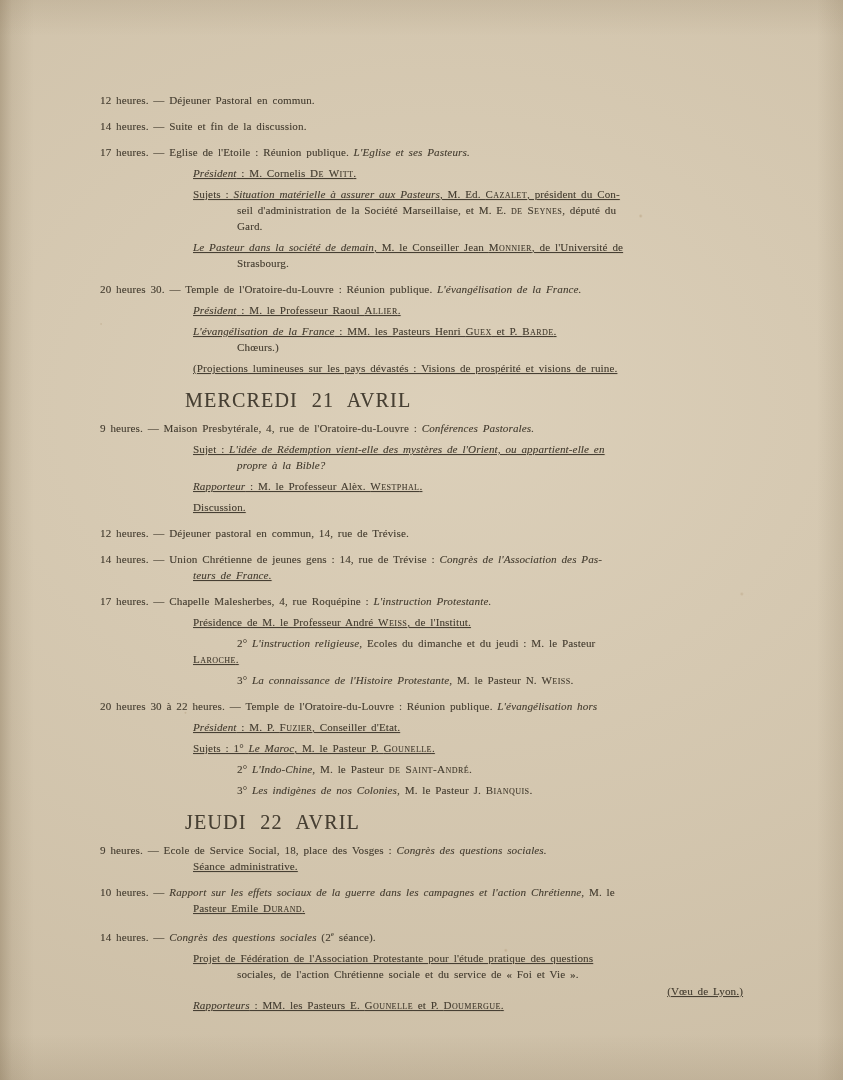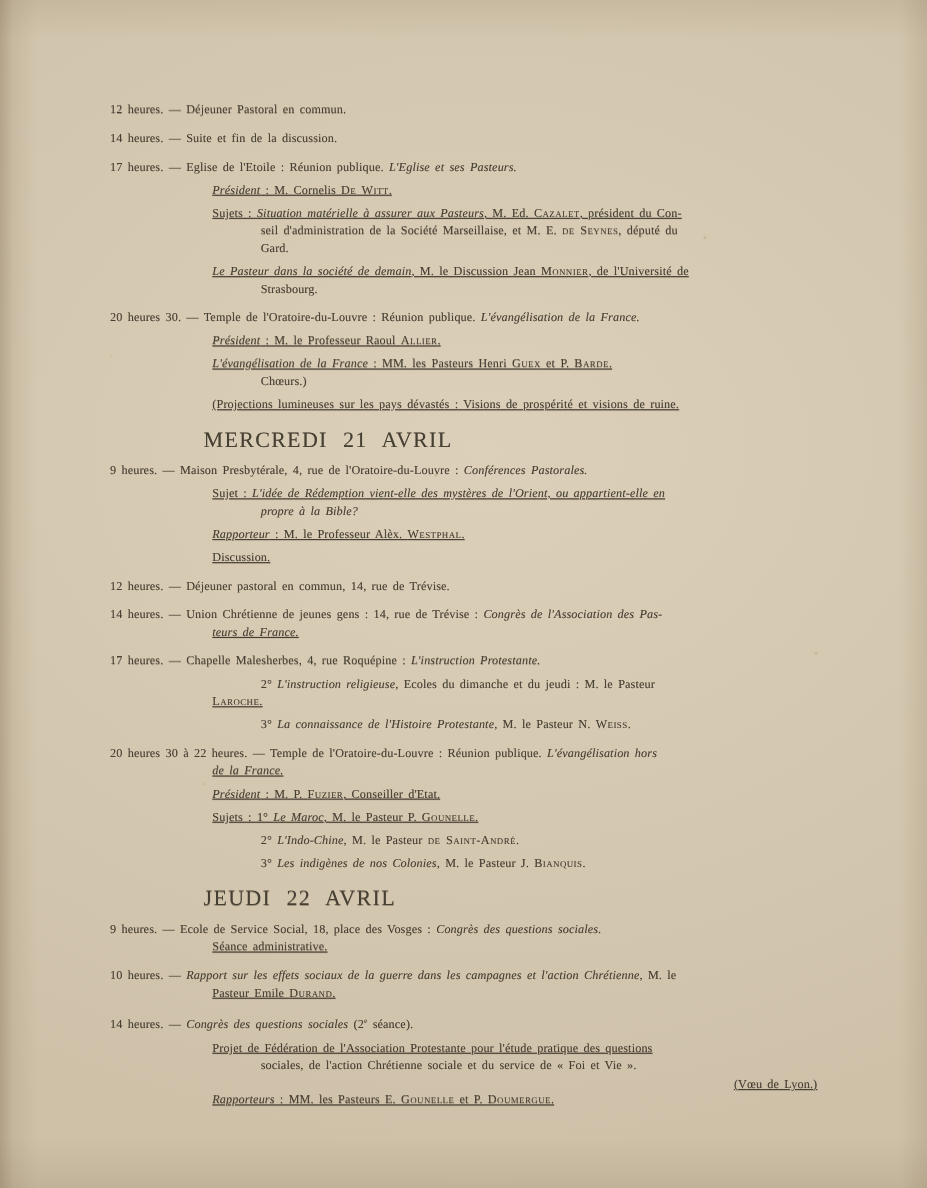--- a/index.html
+++ b/index.html
@@ -74,21 +74,21 @@
       </div>
       <div class="entry">
         <div class="line ind0"><span>14 heures. — Suite et fin de la discussion.</span></div>
       </div>
       <div class="entry">
         <div class="line ind0"><span>17 heures. — Eglise de l'Etoile : Réunion publique. </span><span class="it">L'Eglise et ses Pasteurs.</span></div>
         <div class="line ind1 sp"><span class="it">Président</span><span> : M. Cornelis </span><span class="sc">De Witt</span><span>.</span></div>
         <div class="line ind1 sp"><span>Sujets : </span><span class="it">Situation matérielle à assurer aux Pasteurs</span><span>, M. Ed. </span><span class="sc">Cazalet</span><span>, président du Con-</span></div>
         <div class="line ind2"><span>seil d'administration de la Société Marseillaise, et M. E. </span><span class="sc">de Seynes</span><span>, député du</span></div>
         <div class="line ind2"><span>Gard.</span></div>
-        <div class="line ind1 sp"><span class="it">Le Pasteur dans la société de demain</span><span>, M. le Discussion Jean </span><span class="sc">Monnier</span><span>, de l'Université de</span></div>
+        <div class="line ind1 sp"><span class="it">Le Pasteur dans la société de demain</span><span>, M. le Conseiller Jean </span><span class="sc">Monnier</span><span>, de l'Université de</span></div>
         <div class="line ind2"><span>Strasbourg.</span></div>
       </div>
       <div class="entry">
         <div class="line ind0"><span>20 heures 30. — Temple de l'Oratoire-du-Louvre : Réunion publique. </span><span class="it">L'évangélisation de la France.</span></div>
         <div class="line ind1 sp"><span class="it">Président</span><span> : M. le Professeur Raoul </span><span class="sc">Allier</span><span>.</span></div>
         <div class="line ind1 sp"><span class="it">L'évangélisation de la France</span><span> : MM. les Pasteurs Henri </span><span class="sc">Guex</span><span> et P. </span><span class="sc">Barde</span><span>.</span></div>
         <div class="line ind2"><span>Chœurs.)</span></div>
         <div class="line ind1 sp"><span>(Projections lumineuses sur les pays dévastés : Visions de prospérité et visions de ruine.</span></div>
       </div>
       <div class="heading">MERCREDI 21 AVRIL</div>
@@ -101,27 +101,27 @@
       </div>
       <div class="entry">
         <div class="line ind0"><span>12 heures. — Déjeuner pastoral en commun, 14, rue de Trévise.</span></div>
       </div>
       <div class="entry">
         <div class="line ind0"><span>14 heures. — Union Chrétienne de jeunes gens : 14, rue de Trévise : </span><span class="it">Congrès de l'Association des Pas-</span></div>
         <div class="line ind1"><span class="it">teurs de France.</span></div>
       </div>
       <div class="entry">
         <div class="line ind0"><span>17 heures. — Chapelle Malesherbes, 4, rue Roquépine : </span><span class="it">L'instruction Protestante.</span></div>
+        <div class="line ind1 sp"><span>Présidence de M. le Professeur André </span><span class="sc">Weiss</span><span>, de l'Institut.</span></div>
         <div class="line ind2 sp"><span>2° </span><span class="it">L'instruction religieuse</span><span>, Ecoles du dimanche et du jeudi : M. le Pasteur</span></div>
         <div class="line ind1"><span class="sc">Laroche</span><span>.</span></div>
         <div class="line ind2 sp"><span>3° </span><span class="it">La connaissance de l'Histoire Protestante</span><span>, M. le Pasteur N. </span><span class="sc">Weiss</span><span>.</span></div>
       </div>
       <div class="entry">
         <div class="line ind0"><span>20 heures 30 à 22 heures. — Temple de l'Oratoire-du-Louvre : Réunion publique. </span><span class="it">L'évangélisation hors</span></div>
-        <div class="line ind1"><span class="it">de la France.</span></div>
         <div class="line ind1 sp"><span class="it">Président</span><span> : M. P. </span><span class="sc">Fuzier</span><span>, Conseiller d'Etat.</span></div>
         <div class="line ind1 sp"><span>Sujets : 1° </span><span class="it">Le Maroc</span><span>, M. le Pasteur P. </span><span class="sc">Gounelle</span><span>.</span></div>
         <div class="line ind2 sp"><span>2° </span><span class="it">L'Indo-Chine</span><span>, M. le Pasteur </span><span class="sc">de Saint-André</span><span>.</span></div>
         <div class="line ind2 sp"><span>3° </span><span class="it">Les indigènes de nos Colonies</span><span>, M. le Pasteur J. </span><span class="sc">Bianquis</span><span>.</span></div>
       </div>
       <div class="heading">JEUDI 22 AVRIL</div>
       <div class="entry">
         <div class="line ind0"><span>9 heures. — Ecole de Service Social, 18, place des Vosges : </span><span class="it">Congrès des questions sociales.</span></div>
         <div class="line ind1"><span>Séance administrative.</span></div>
       </div>

